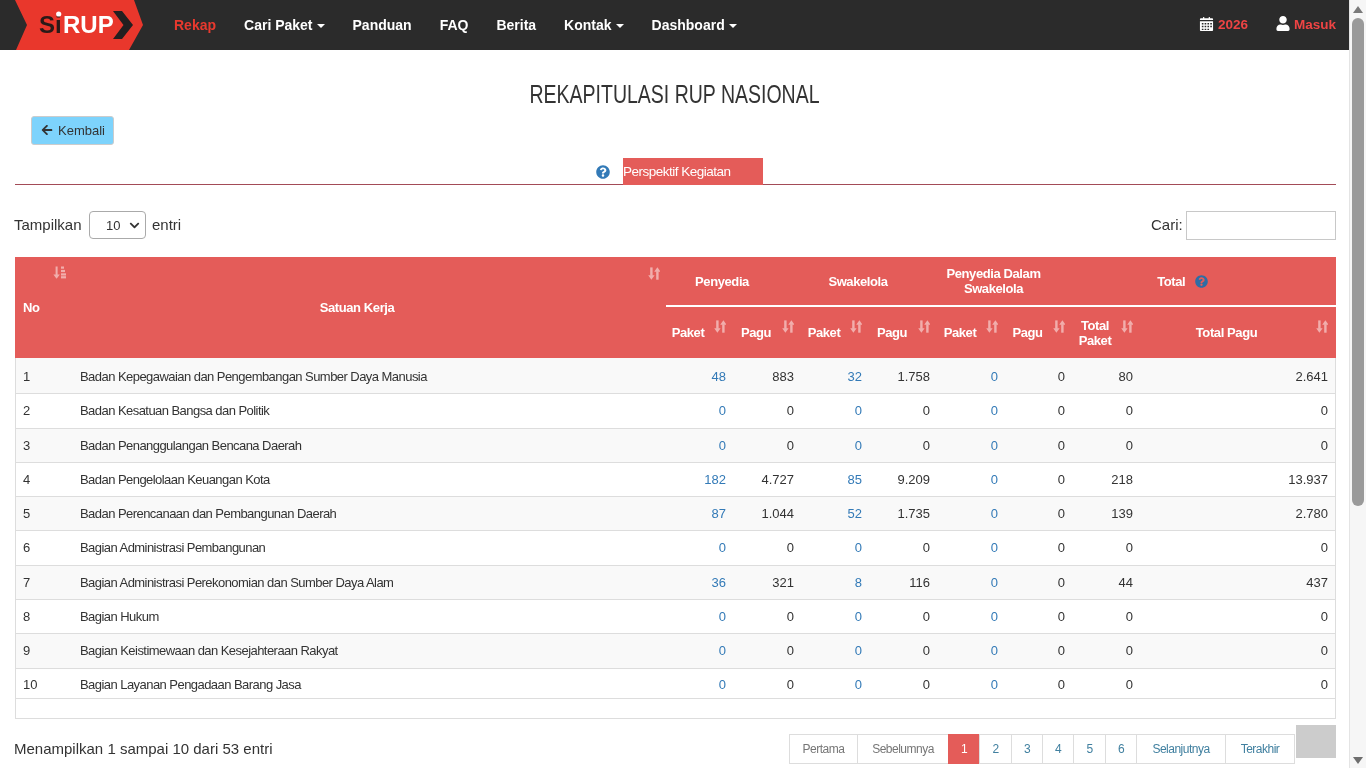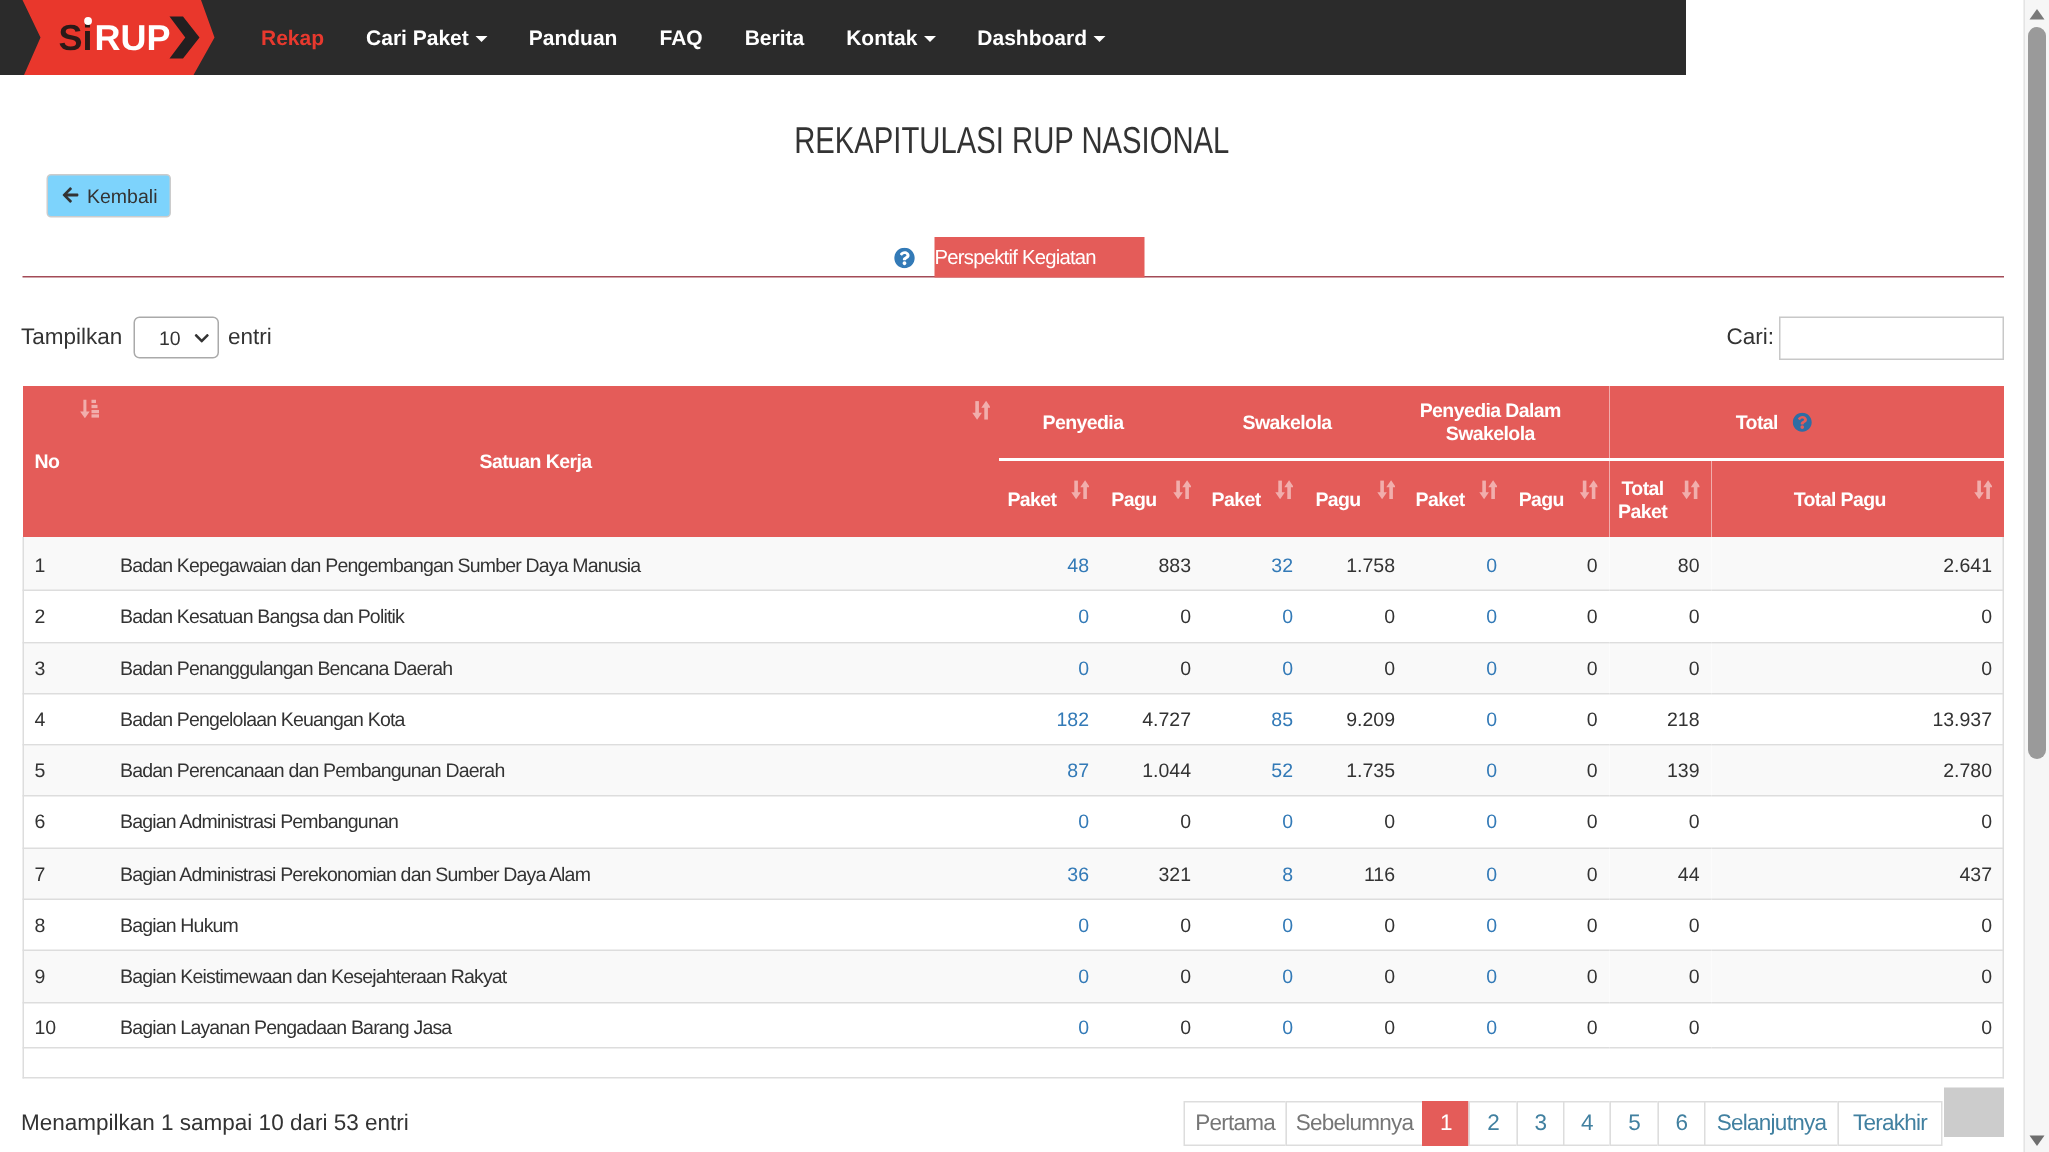--- a/index.html
+++ b/index.html
@@ -1,29 +1,29 @@
 <!DOCTYPE html>
 <html><head>
 <meta charset="utf-8">
 <style>
 * { margin:0; padding:0; box-sizing:border-box; }
 html,body { width:1366px; height:768px; overflow:hidden; background:#fff;
   font-family:"Liberation Sans", sans-serif; }
 #page { position:absolute; left:0; top:0; width:1349px; height:768px; }
 
 
-.navbar { position:absolute; left:0; top:0; width:1124px; height:50px; background:#2b2b2b;text-align:right; }
+.navbar { position:absolute; left:0; top:0; width:1349px; height:50px; background:#2b2b2b;text-align:right; }
 .logo { position:absolute; left:13px; top:0; }
 .navmenu { position:absolute; left:160px; top:0; height:50px; list-style:none; white-space:nowrap; }
 .navmenu li { float:left; height:50px; line-height:50px; }
 .navmenu li a { display:block; padding:0 14px; color:#fff; font-size:14px; font-weight:600; text-decoration:none; }
 .navmenu li a.active { color:#e8392e; }
 .caret { display:inline-block; width:0; height:0; margin-left:4px; vertical-align:2px;
   border-left:4px solid transparent; border-right:4px solid transparent; border-top:4px solid #fff; }
-.navright { position:absolute; top:0; height:50px; line-height:50px; color:#ffffff; font-size:13.5px; font-weight:600; }
+.navright { position:absolute; top:0; height:50px; line-height:50px; color:#ef4444; font-size:13.5px; font-weight:600; }
 .navright svg { vertical-align:-2px; margin-right:4px; }
 
 
 .title { position:absolute; left:0; top:82px; width:1349px; text-align:center;
   font-size:25px; line-height:25px; color:#333; transform:scaleX(0.78); transform-origin:674.5px 0; }
 .btn-kembali { position:absolute; left:31px; top:116px; width:83px; height:29px;
   background:#7dd3fc; border:1px solid #ccc; border-radius:3px; font-size:13px; color:#333;
   text-align:center; line-height:27px; }
 .tabsrow { position:absolute; left:15px; top:158px; width:1321px; height:27px;
   border-bottom:1px solid #a34b57; }
@@ -59,21 +59,21 @@
 table.rup tbody tr.odd { background:#f9f9f9; }
 table.rup tbody tr.r1 td { padding-top:10px; padding-bottom:8px; height:35.3px; }
 table.rup tbody tr.r10 td { padding-top:7px; padding-bottom:5px; height:30.3px; }
 table.rup a { color:#337ab7; text-decoration:none; }
 .tbl-foot { position:absolute; left:15px; top:358px; width:1321px; height:361px;
   border-left:1px solid #ddd; border-right:1px solid #ddd; border-bottom:1px solid #ddd; pointer-events:none; }
 
 
 .info { position:absolute; left:14px; top:740px; font-size:15px; color:#333; }
 .pagin { position:absolute; left:790px; top:734px; height:30px; white-space:nowrap; font-size:0; }
-.pagin span { display:inline-block; height:30px; line-height:28px; text-align:center; font-size:15px;
+.pagin span { display:inline-block; height:30px; line-height:28px; text-align:center; font-size:12px;
   letter-spacing:-0.5px; border:1px solid #ddd; margin-left:-1px; background:#fff; color:#4180a0; }
 .pagin span.mut { color:#767676; }
 .pagin span.act { background:#e45c59; color:#fff; border-color:#e45c59; }
 .graybox { position:absolute; left:1296px; top:725px; width:40px; height:33px; background:#ccc; }
 
 
 .sb { position:absolute; left:1349px; top:0; width:17px; height:768px; background:#f6f6f6;
   border-left:1px solid #e4e4e4; }
 .sb .thumb { position:absolute; left:2px; top:18px; width:12px; height:488px; background:#9a9a9a; border-radius:6px; }
 .sb .up { position:absolute; left:3px; top:6px; width:0; height:0;

